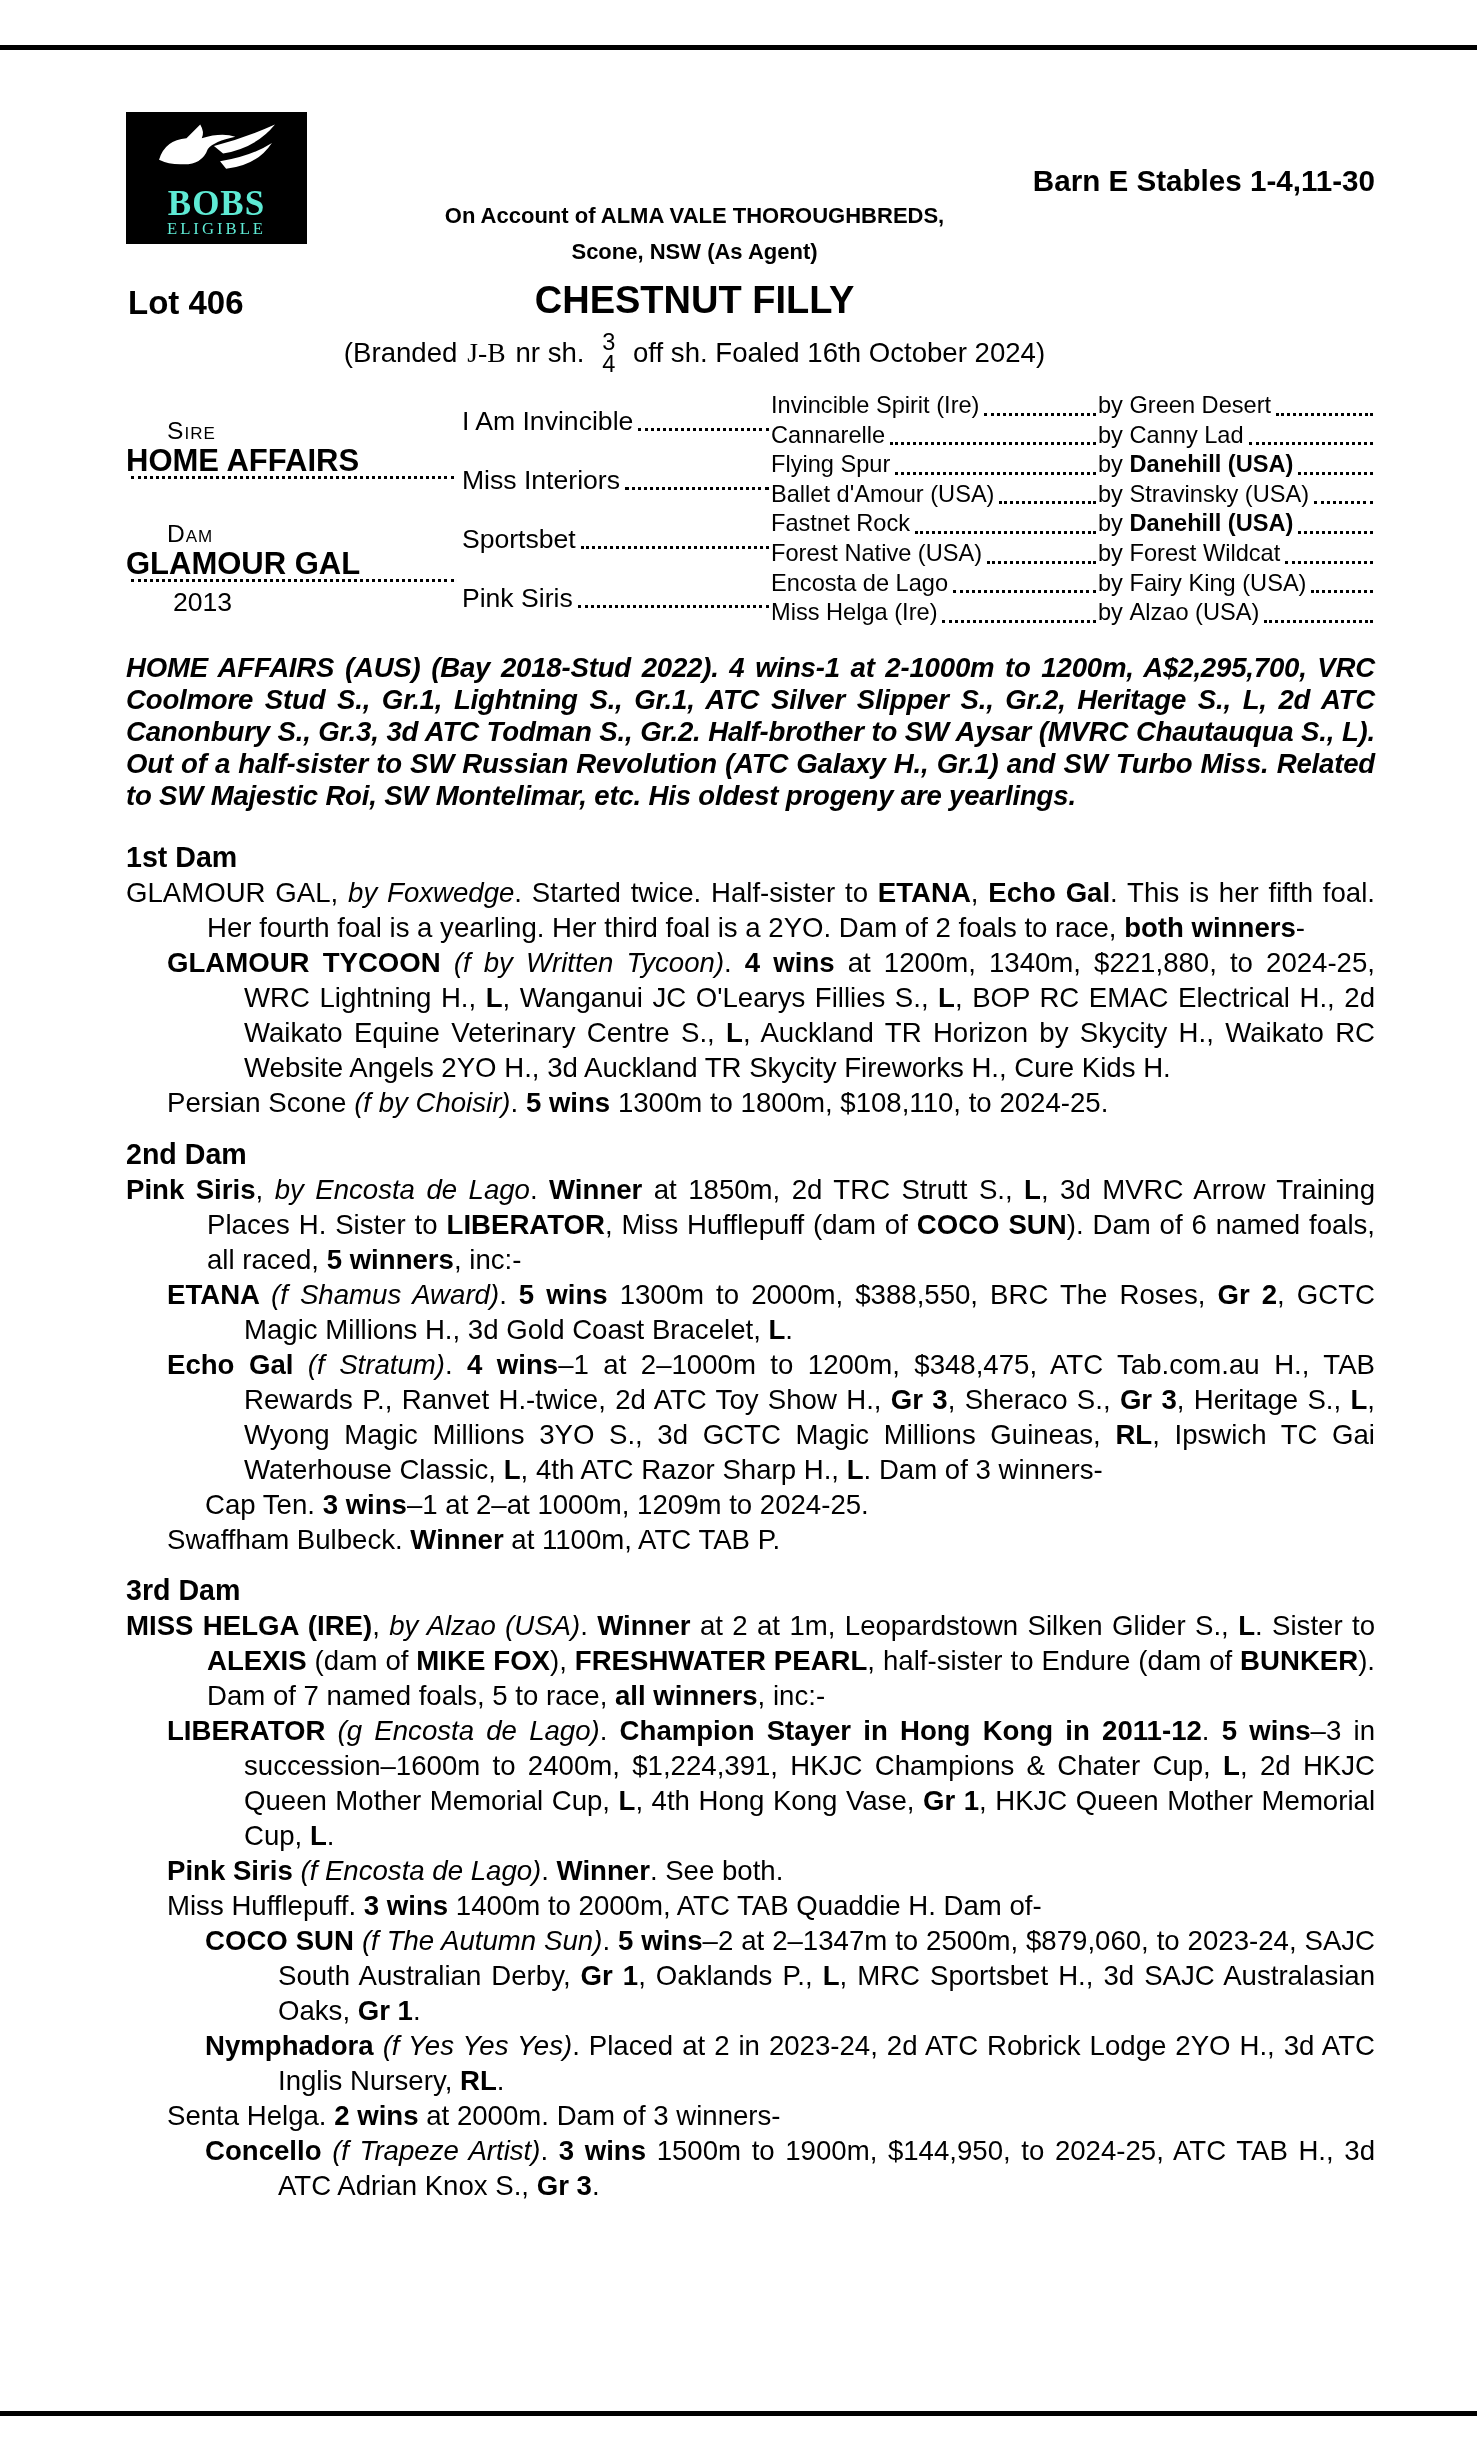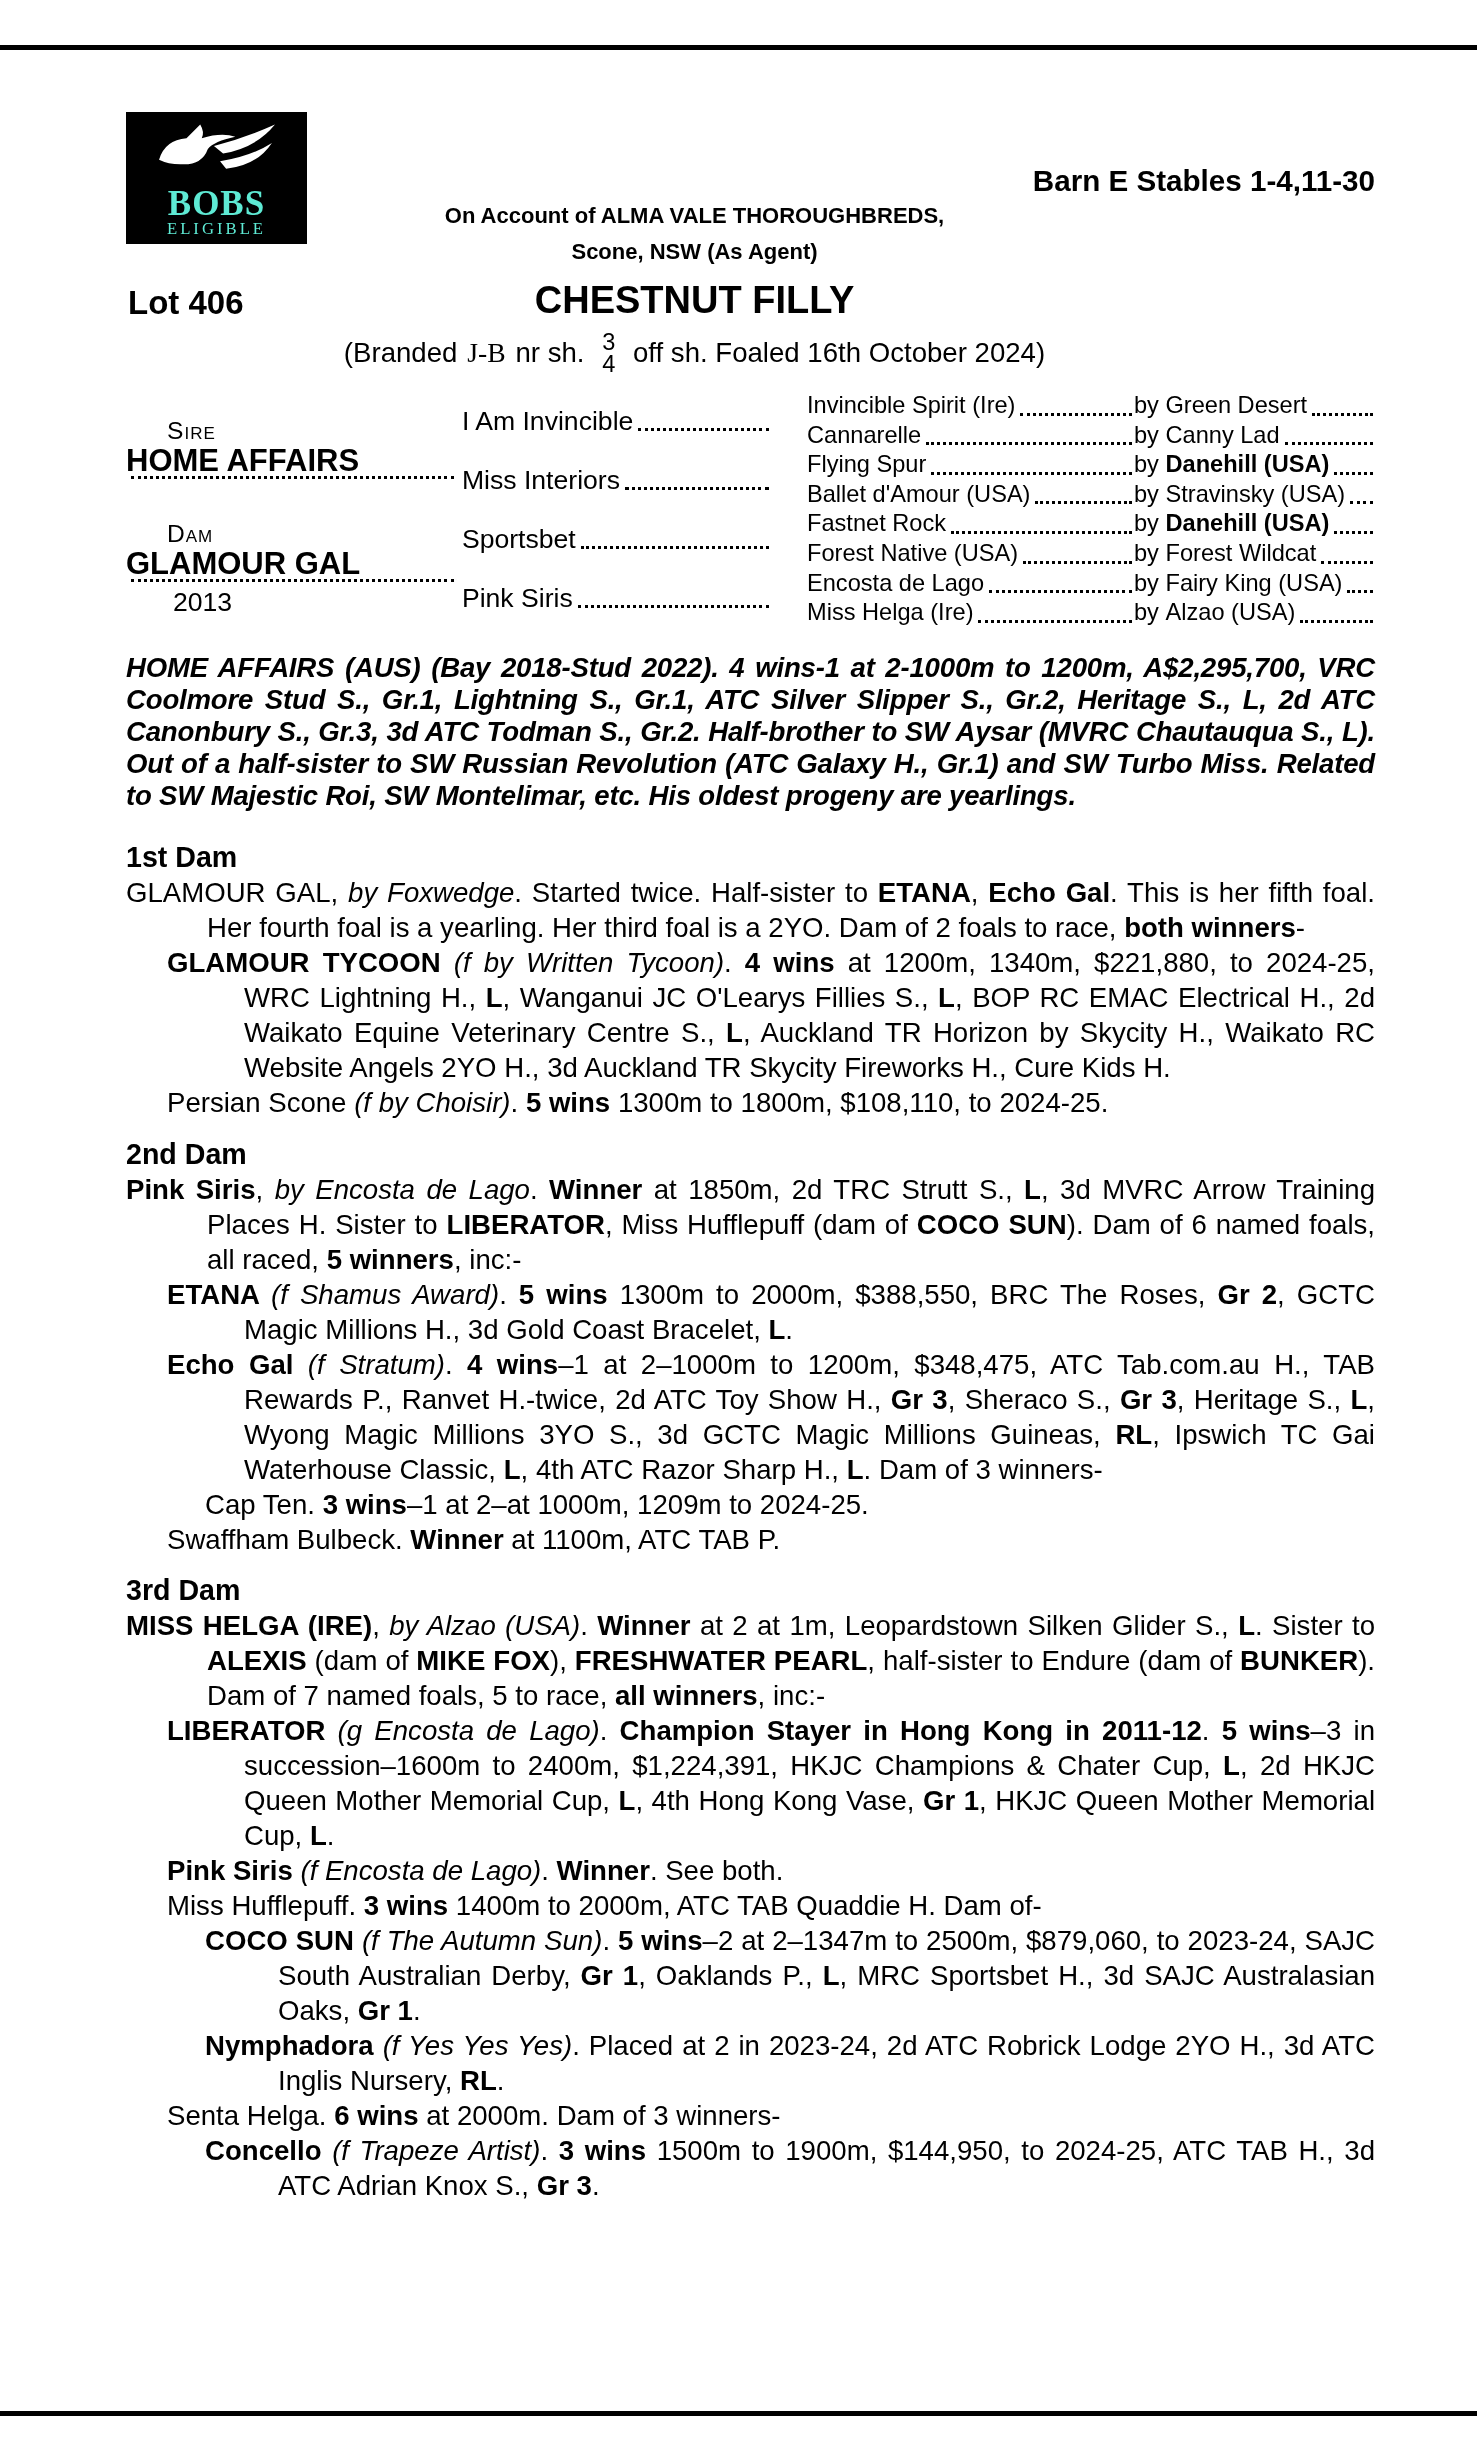--- a/index.html
+++ b/index.html
@@ -33,21 +33,21 @@
   .col1{width:330px;box-sizing:border-box;}
   .p-cell1{height:118px;display:flex;flex-direction:column;justify-content:center;}
   .p-label{font-size:22.7px;letter-spacing:1px;padding-left:41px;font-variant:small-caps;font-size:24.6px;}
   .p-name-row{display:flex;font-size:31px;line-height:31.5px;flex-direction:column;}
   .p-year{font-size:26.6px;padding-left:47px;line-height:29.6px;}
   .col2{width:315px;box-sizing:border-box;padding-left:5.9px;}
   .parent-cell{height:59px;display:flex;align-items:center;font-size:26.6px;}
   .parent-cell .inner{display:flex;width:100%;}
   .col34{flex:1;}
   .gp-row{display:flex;height:29.6px;font-size:23.6px;line-height:27.6px;}
-  .gp-name{width:327px;display:flex;box-sizing:border-box;margin-left:36px;}
+  .gp-name{width:327px;display:flex;box-sizing:border-box;}
   .gp-by{flex:1;display:flex;}
   .nowrap{white-space:nowrap;}
 
   
   .sire-note{margin-top:23.6px;font-weight:bold;font-style:italic;font-size:27.6px;line-height:32px;
              text-align:justify;letter-spacing:-0.2px;}
 
   
   .dam-heading{font-weight:bold;font-size:28.6px;margin-top:16.7px;line-height:35px;}
   .para{margin:0;font-size:27.6px;line-height:35px;text-align:justify;}
@@ -253,19 +253,19 @@
         <p class="para lvl1"><span class="b ">Echo Gal </span><span class="i">(f Stratum)</span><span>. </span><span class="b ">4 wins</span><span>–1 at 2–1000m to 1200m, $348,475, ATC Tab.com.au H., TAB Rewards P., Ranvet H.-twice, 2d ATC Toy Show H., </span><span class="b ">Gr 3</span><span>, Sheraco S., </span><span class="b ">Gr 3</span><span>, Heritage S., </span><span class="b ">L</span><span>, Wyong Magic Millions 3YO S., 3d GCTC Magic Millions Guineas, </span><span class="b ">RL</span><span>, Ipswich TC Gai Waterhouse Classic, </span><span class="b ">L</span><span>, 4th ATC Razor Sharp H., </span><span class="b ">L</span><span>. Dam of 3 winners-</span></p>
         <p class="para lvl2"><span>Cap Ten. </span><span class="b ">3 wins</span><span>–1 at 2–at 1000m, 1209m to 2024-25.</span></p>
         <p class="para lvl1"><span>Swaffham Bulbeck. </span><span class="b ">Winner</span><span> at 1100m, ATC TAB P.</span></p>
         <div class="dam-heading">3rd Dam</div>
         <p class="para lvl0"><span class="b ">MISS HELGA (IRE)</span><span>, </span><span class="i">by Alzao (USA)</span><span>. </span><span class="b ">Winner</span><span> at 2 at 1m, Leopardstown Silken Glider S., </span><span class="b ">L</span><span>. Sister to </span><span class="b ">ALEXIS</span><span> (dam of </span><span class="b ">MIKE FOX</span><span>), </span><span class="b ">FRESHWATER PEARL</span><span>, half-sister to Endure (dam of </span><span class="b ">BUNKER</span><span>). Dam of 7 named foals, 5 to race, </span><span class="b ">all winners</span><span>, inc:-</span></p>
         <p class="para lvl1"><span class="b ">LIBERATOR </span><span class="i">(g Encosta de Lago)</span><span>. </span><span class="b ">Champion Stayer in Hong Kong in 2011-12</span><span>. </span><span class="b ">5 wins</span><span>–3 in succession–1600m to 2400m, $1,224,391, HKJC Champions &amp; Chater Cup, </span><span class="b ">L</span><span>, 2d HKJC Queen Mother Memorial Cup, </span><span class="b ">L</span><span>, 4th Hong Kong Vase, </span><span class="b ">Gr 1</span><span>, HKJC Queen Mother Memorial Cup, </span><span class="b ">L</span><span>.</span></p>
         <p class="para lvl1"><span class="b ">Pink Siris </span><span class="i">(f Encosta de Lago)</span><span>. </span><span class="b ">Winner</span><span>. See both.</span></p>
         <p class="para lvl1"><span>Miss Hufflepuff. </span><span class="b ">3 wins</span><span> 1400m to 2000m, ATC TAB Quaddie H. Dam of-</span></p>
         <p class="para lvl2"><span class="b ">COCO SUN </span><span class="i">(f The Autumn Sun)</span><span>. </span><span class="b ">5 wins</span><span>–2 at 2–1347m to 2500m, $879,060, to 2023-24, SAJC South Australian Derby, </span><span class="b ">Gr 1</span><span>, Oaklands P., </span><span class="b ">L</span><span>, MRC Sportsbet H., 3d SAJC Australasian Oaks, </span><span class="b ">Gr 1</span><span>.</span></p>
         <p class="para lvl2"><span class="b ">Nymphadora </span><span class="i">(f Yes Yes Yes)</span><span>. Placed at 2 in 2023-24, 2d ATC Robrick Lodge 2YO H., 3d ATC Inglis Nursery, </span><span class="b ">RL</span><span>.</span></p>
-        <p class="para lvl1"><span>Senta Helga. </span><span class="b ">6 wins</span><span> at 2000m. Dam of 3 winners-</span></p>
+        <p class="para lvl1"><span>Senta Helga. </span><span class="b ">2 wins</span><span> at 2000m. Dam of 3 winners-</span></p>
         <p class="para lvl2"><span class="b ">Concello </span><span class="i">(f Trapeze Artist)</span><span>. </span><span class="b ">3 wins</span><span> 1500m to 1900m, $144,950, to 2024-25, ATC TAB H., 3d ATC Adrian Knox S., </span><span class="b ">Gr 3</span><span>.</span></p>
       </div>
 
   </div>
 </div>
 
 
 </body></html>

